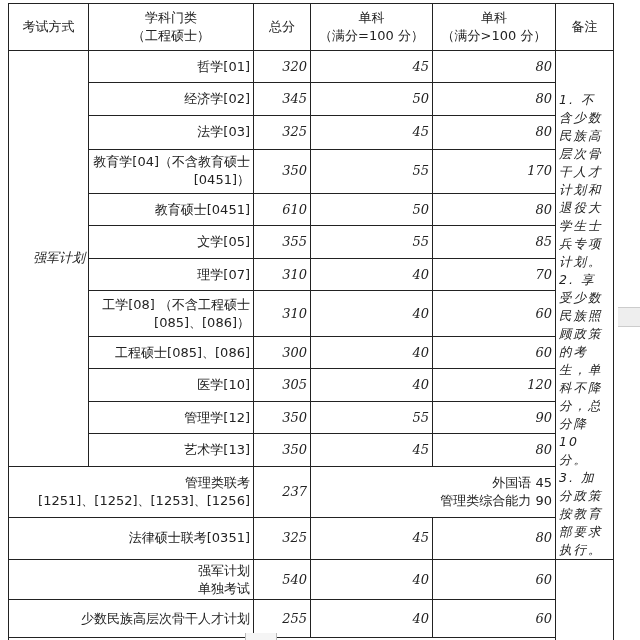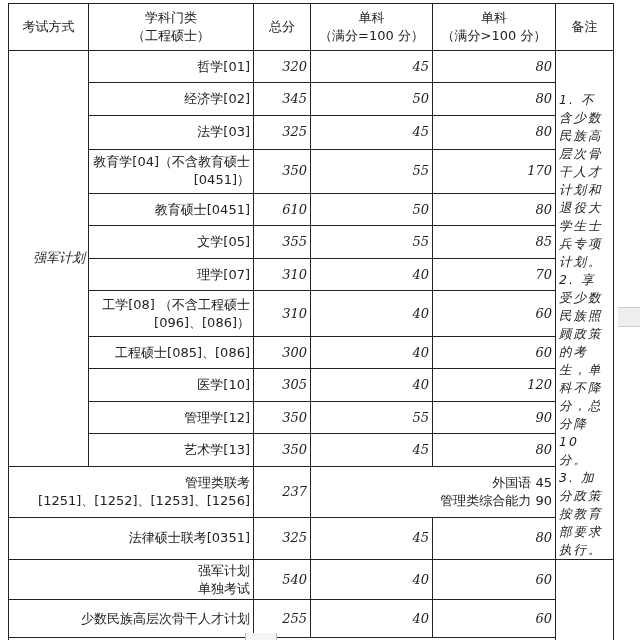--- a/index.html
+++ b/index.html
@@ -100,21 +100,21 @@
       <td class="c num">55</td>
       <td class="c num">85</td>
     </tr>
     <tr style="height:30px">
       <td class="l">理学[07]</td>
       <td class="c num">310</td>
       <td class="c num">40</td>
       <td class="c num">70</td>
     </tr>
     <tr style="height:42px">
-      <td class="l">工学[08] （不含工程硕士[096]、[086]）</td>
+      <td class="l">工学[08] （不含工程硕士[085]、[086]）</td>
       <td class="c num">310</td>
       <td class="c num">40</td>
       <td class="c num">60</td>
     </tr>
     <tr style="height:30px">
       <td class="l">工程硕士[085]、[086]</td>
       <td class="c num">300</td>
       <td class="c num">40</td>
       <td class="c num">60</td>
     </tr>

